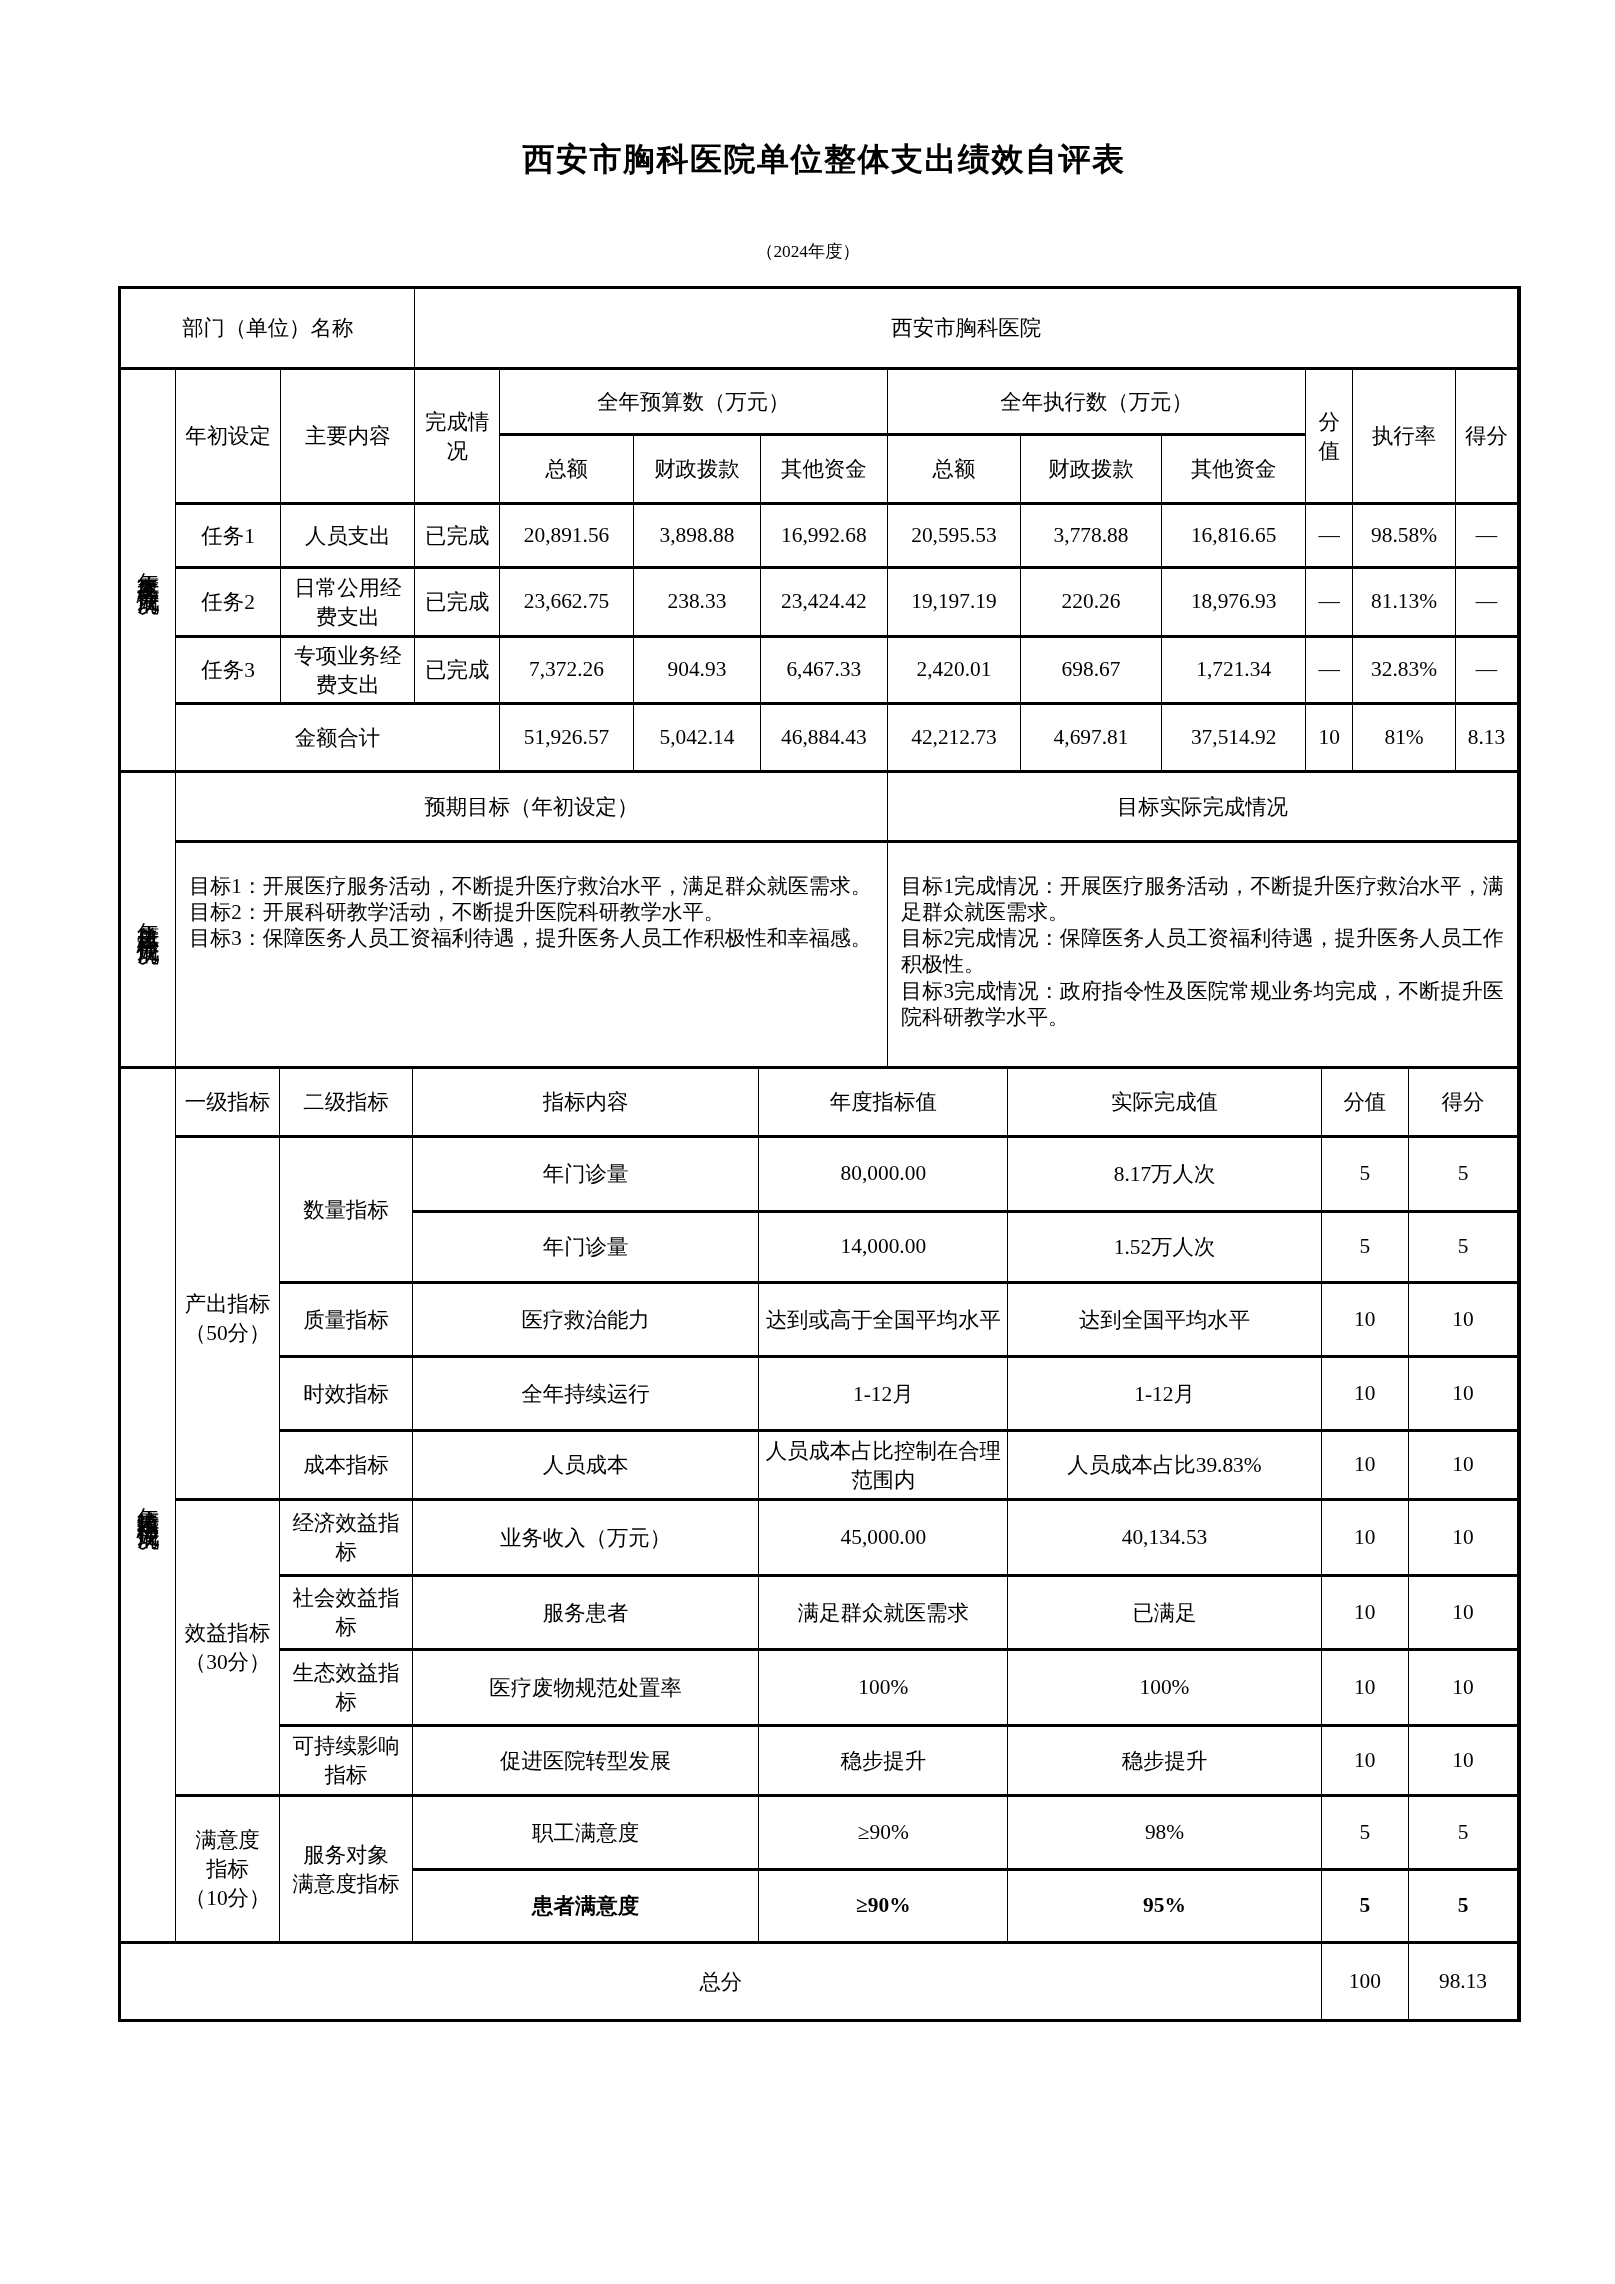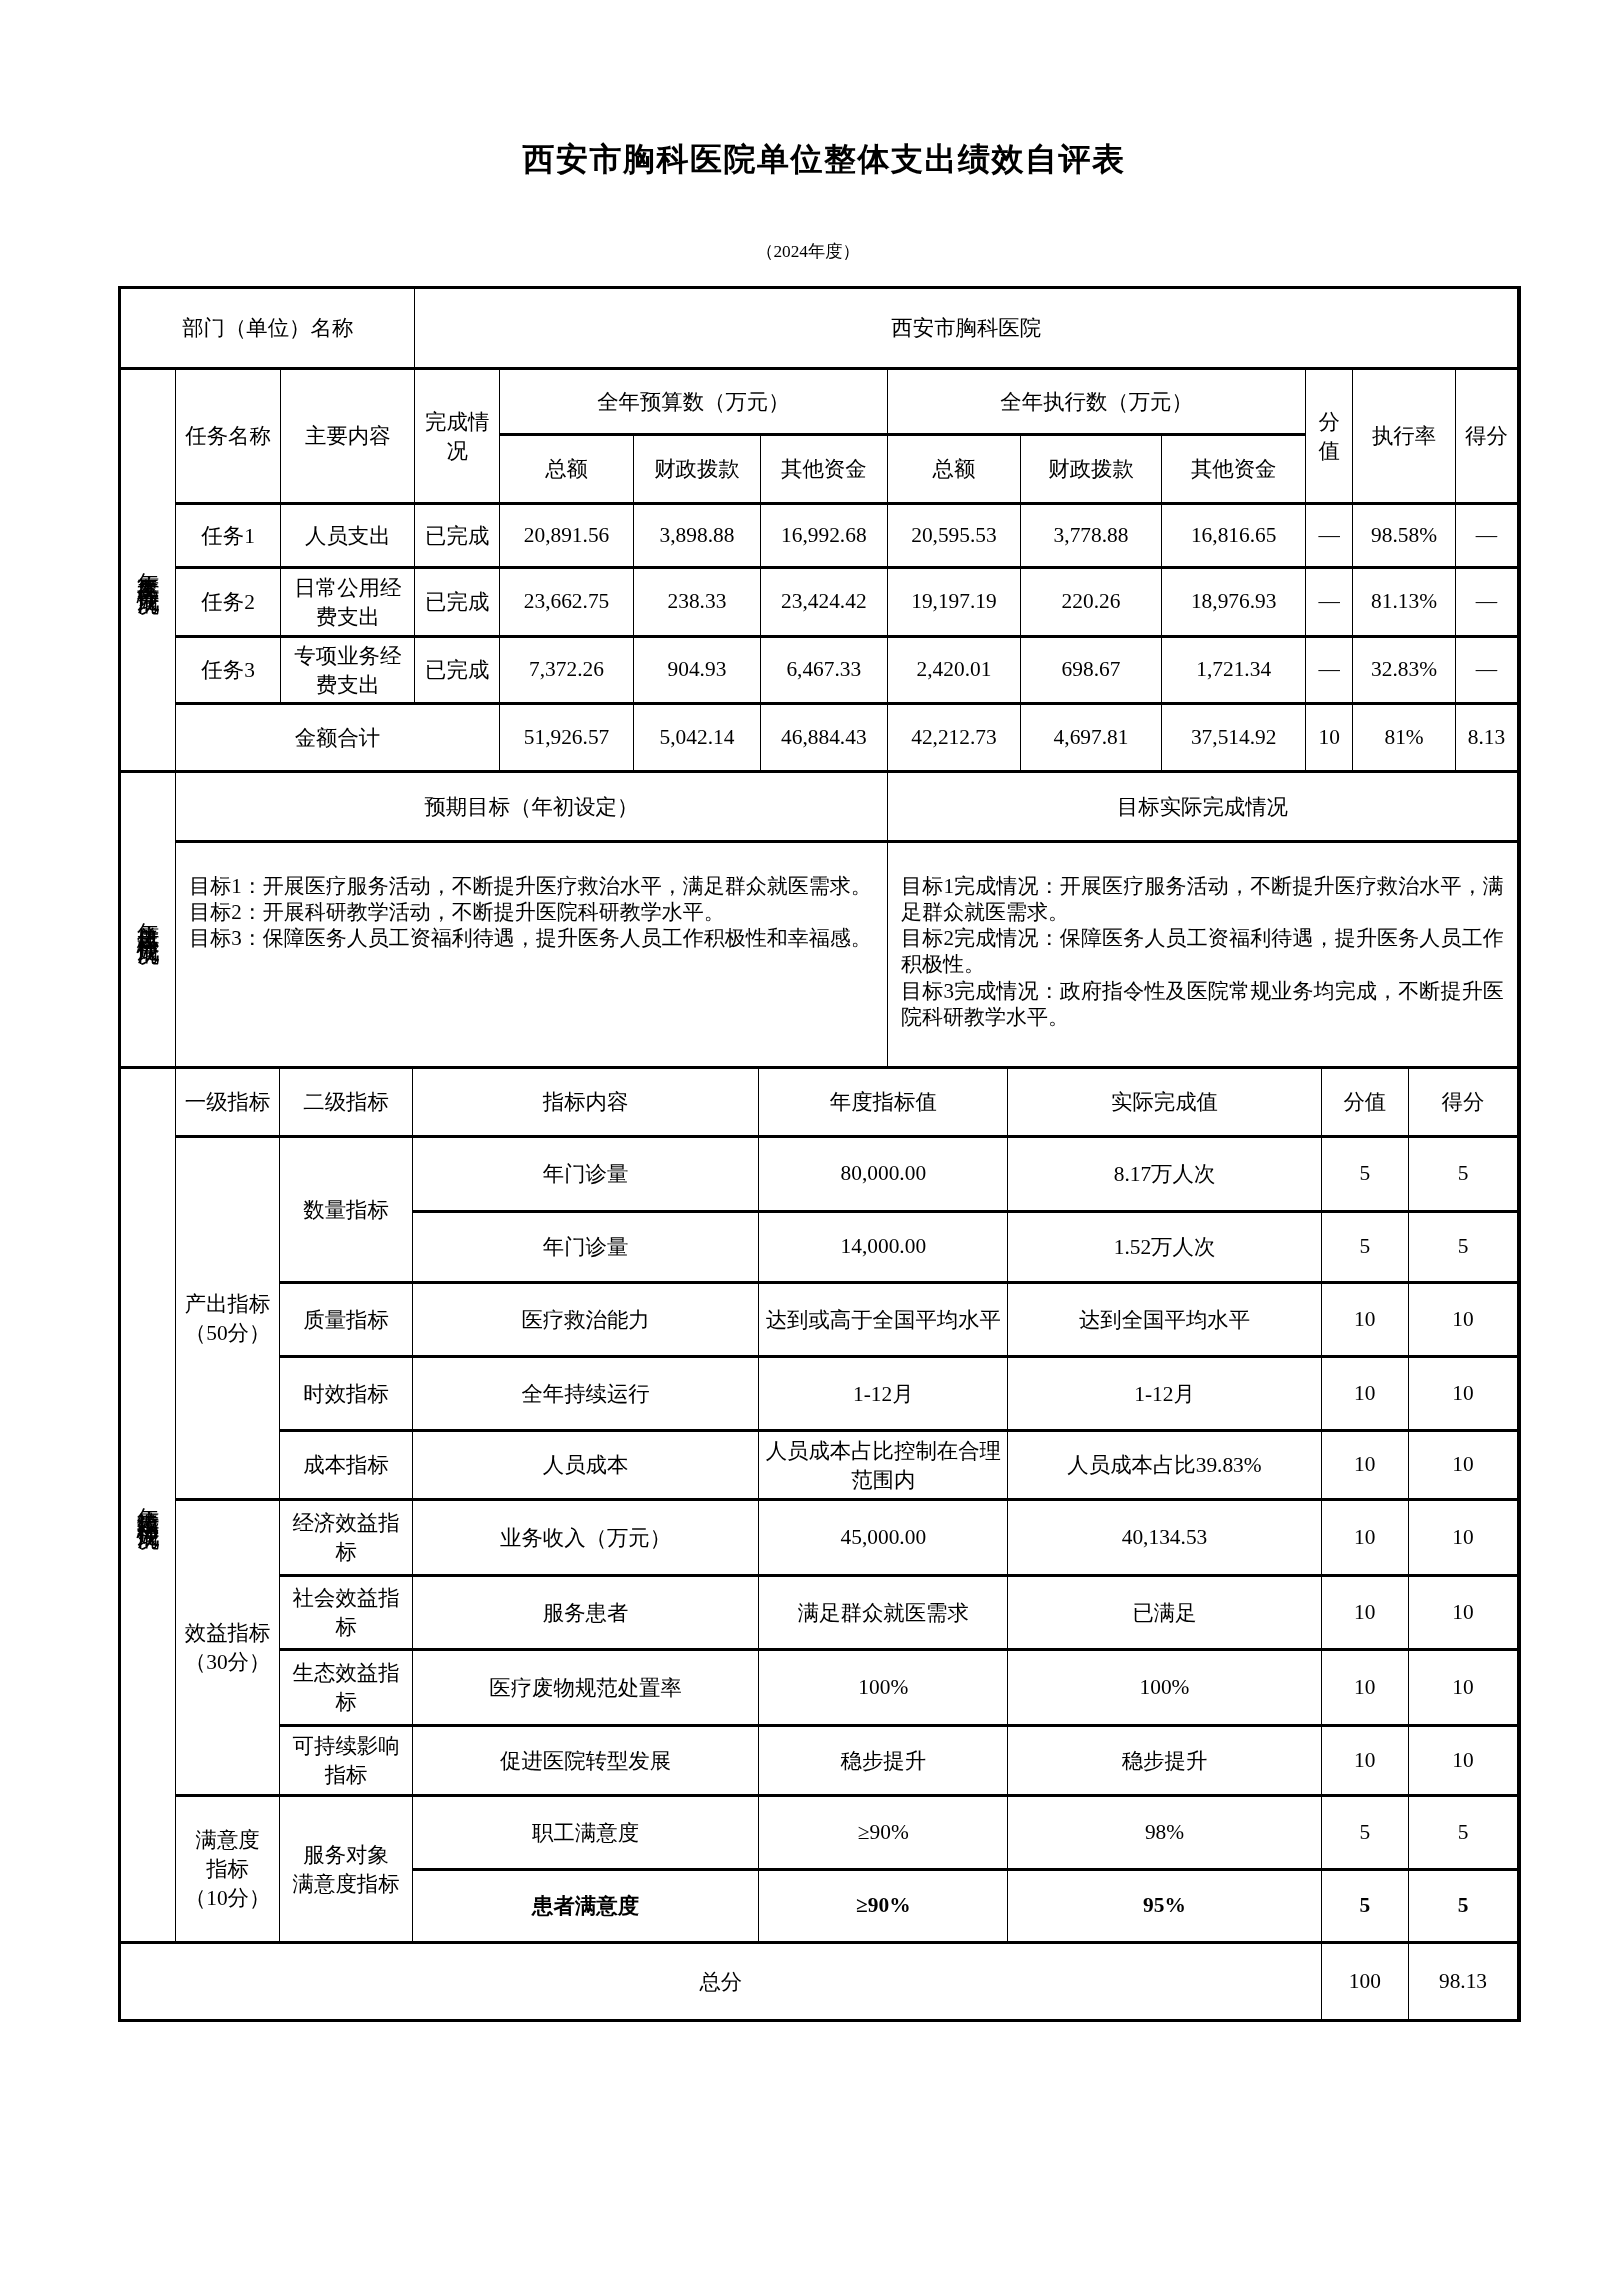--- a/index.html
+++ b/index.html
@@ -58,21 +58,21 @@
         <col style="width:7.36%">
         <col style="width:4.44%">
     </colgroup>
     <tbody>
         <tr style="height:79px;">
       <td colspan="3">部门（单位）名称</td>
       <td colspan="10">西安市胸科医院</td>
     </tr>
     <tr style="height:66px;">
       <td rowspan="6"><div class="vlabel">年度主要任务完成情况</div></td>
-      <td rowspan="2">任务名称</td>
+      <td rowspan="2">年初设定</td>
       <td rowspan="2">主要内容</td>
       <td rowspan="2">完成情况</td>
       <td colspan="3">全年预算数（万元）</td>
       <td colspan="3">全年执行数（万元）</td>
       <td rowspan="2">分值</td>
       <td rowspan="2">执行率</td>
       <td rowspan="2">得分</td>
     </tr>
     <tr style="height:69px;">
       <td>总额</td>

